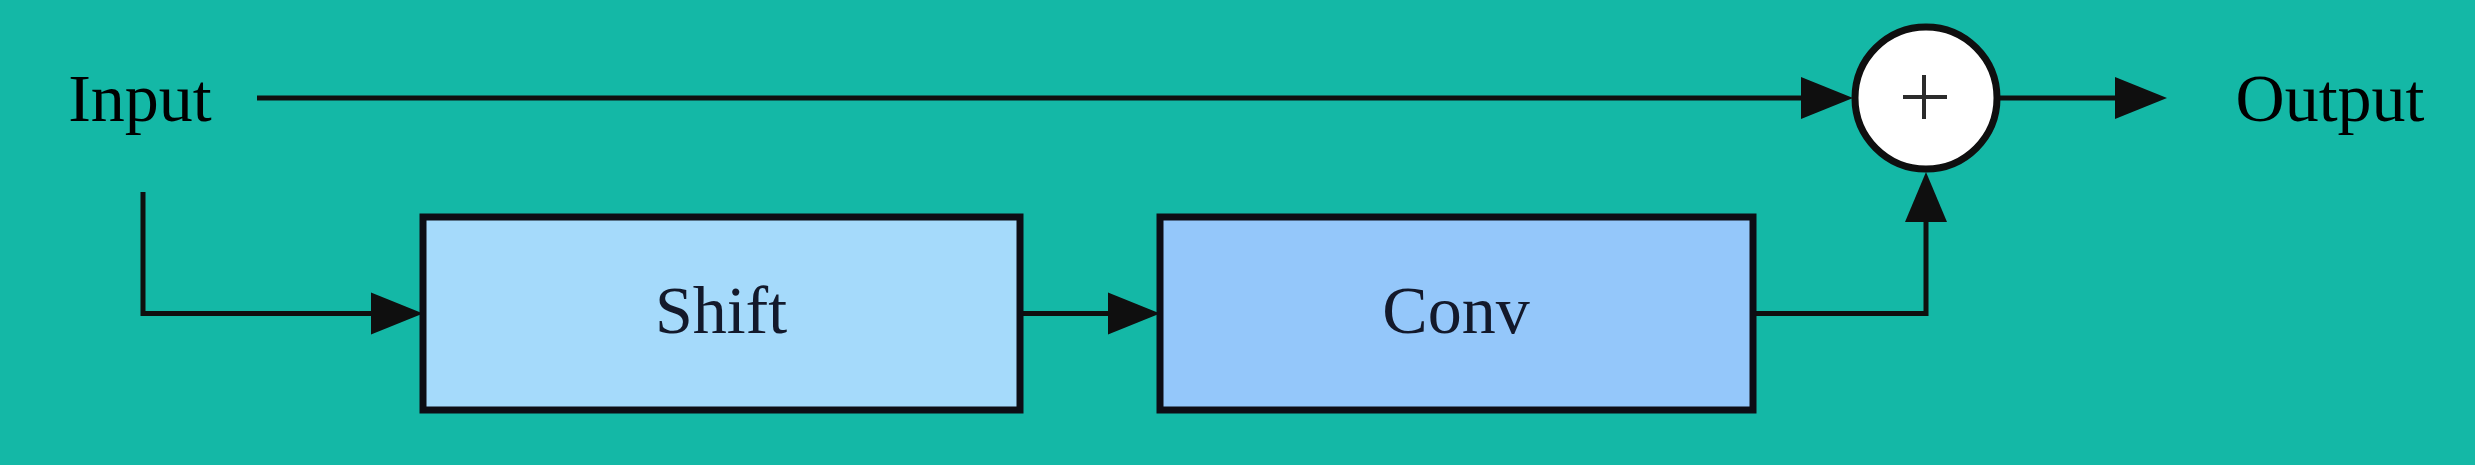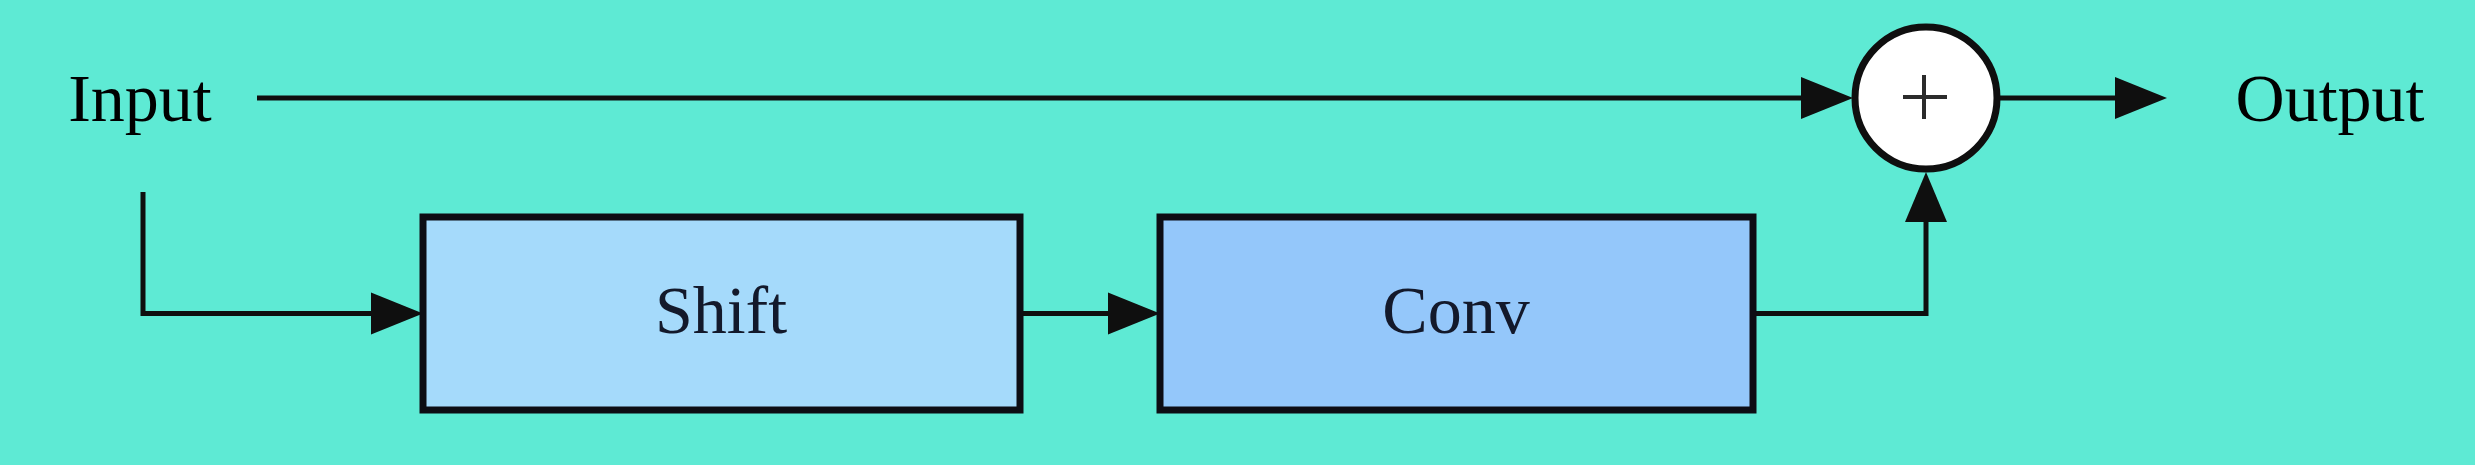--- a/index.html
+++ b/index.html
@@ -4,21 +4,21 @@
 <style>
   html, body {
     margin: 0;
     padding: 0;
     background: #ffffff;
   }
   .canvas {
     position: relative;
     width: 2475px;
     height: 465px;
-    background: #5eead4;
+    background: #14b8a6;
     overflow: hidden;
   }
   svg {
     display: block;
   }
   .node-label {
     font-family: "Liberation Serif", "DejaVu Serif", serif;
     font-size: 68px;
   }
   .box-label {

